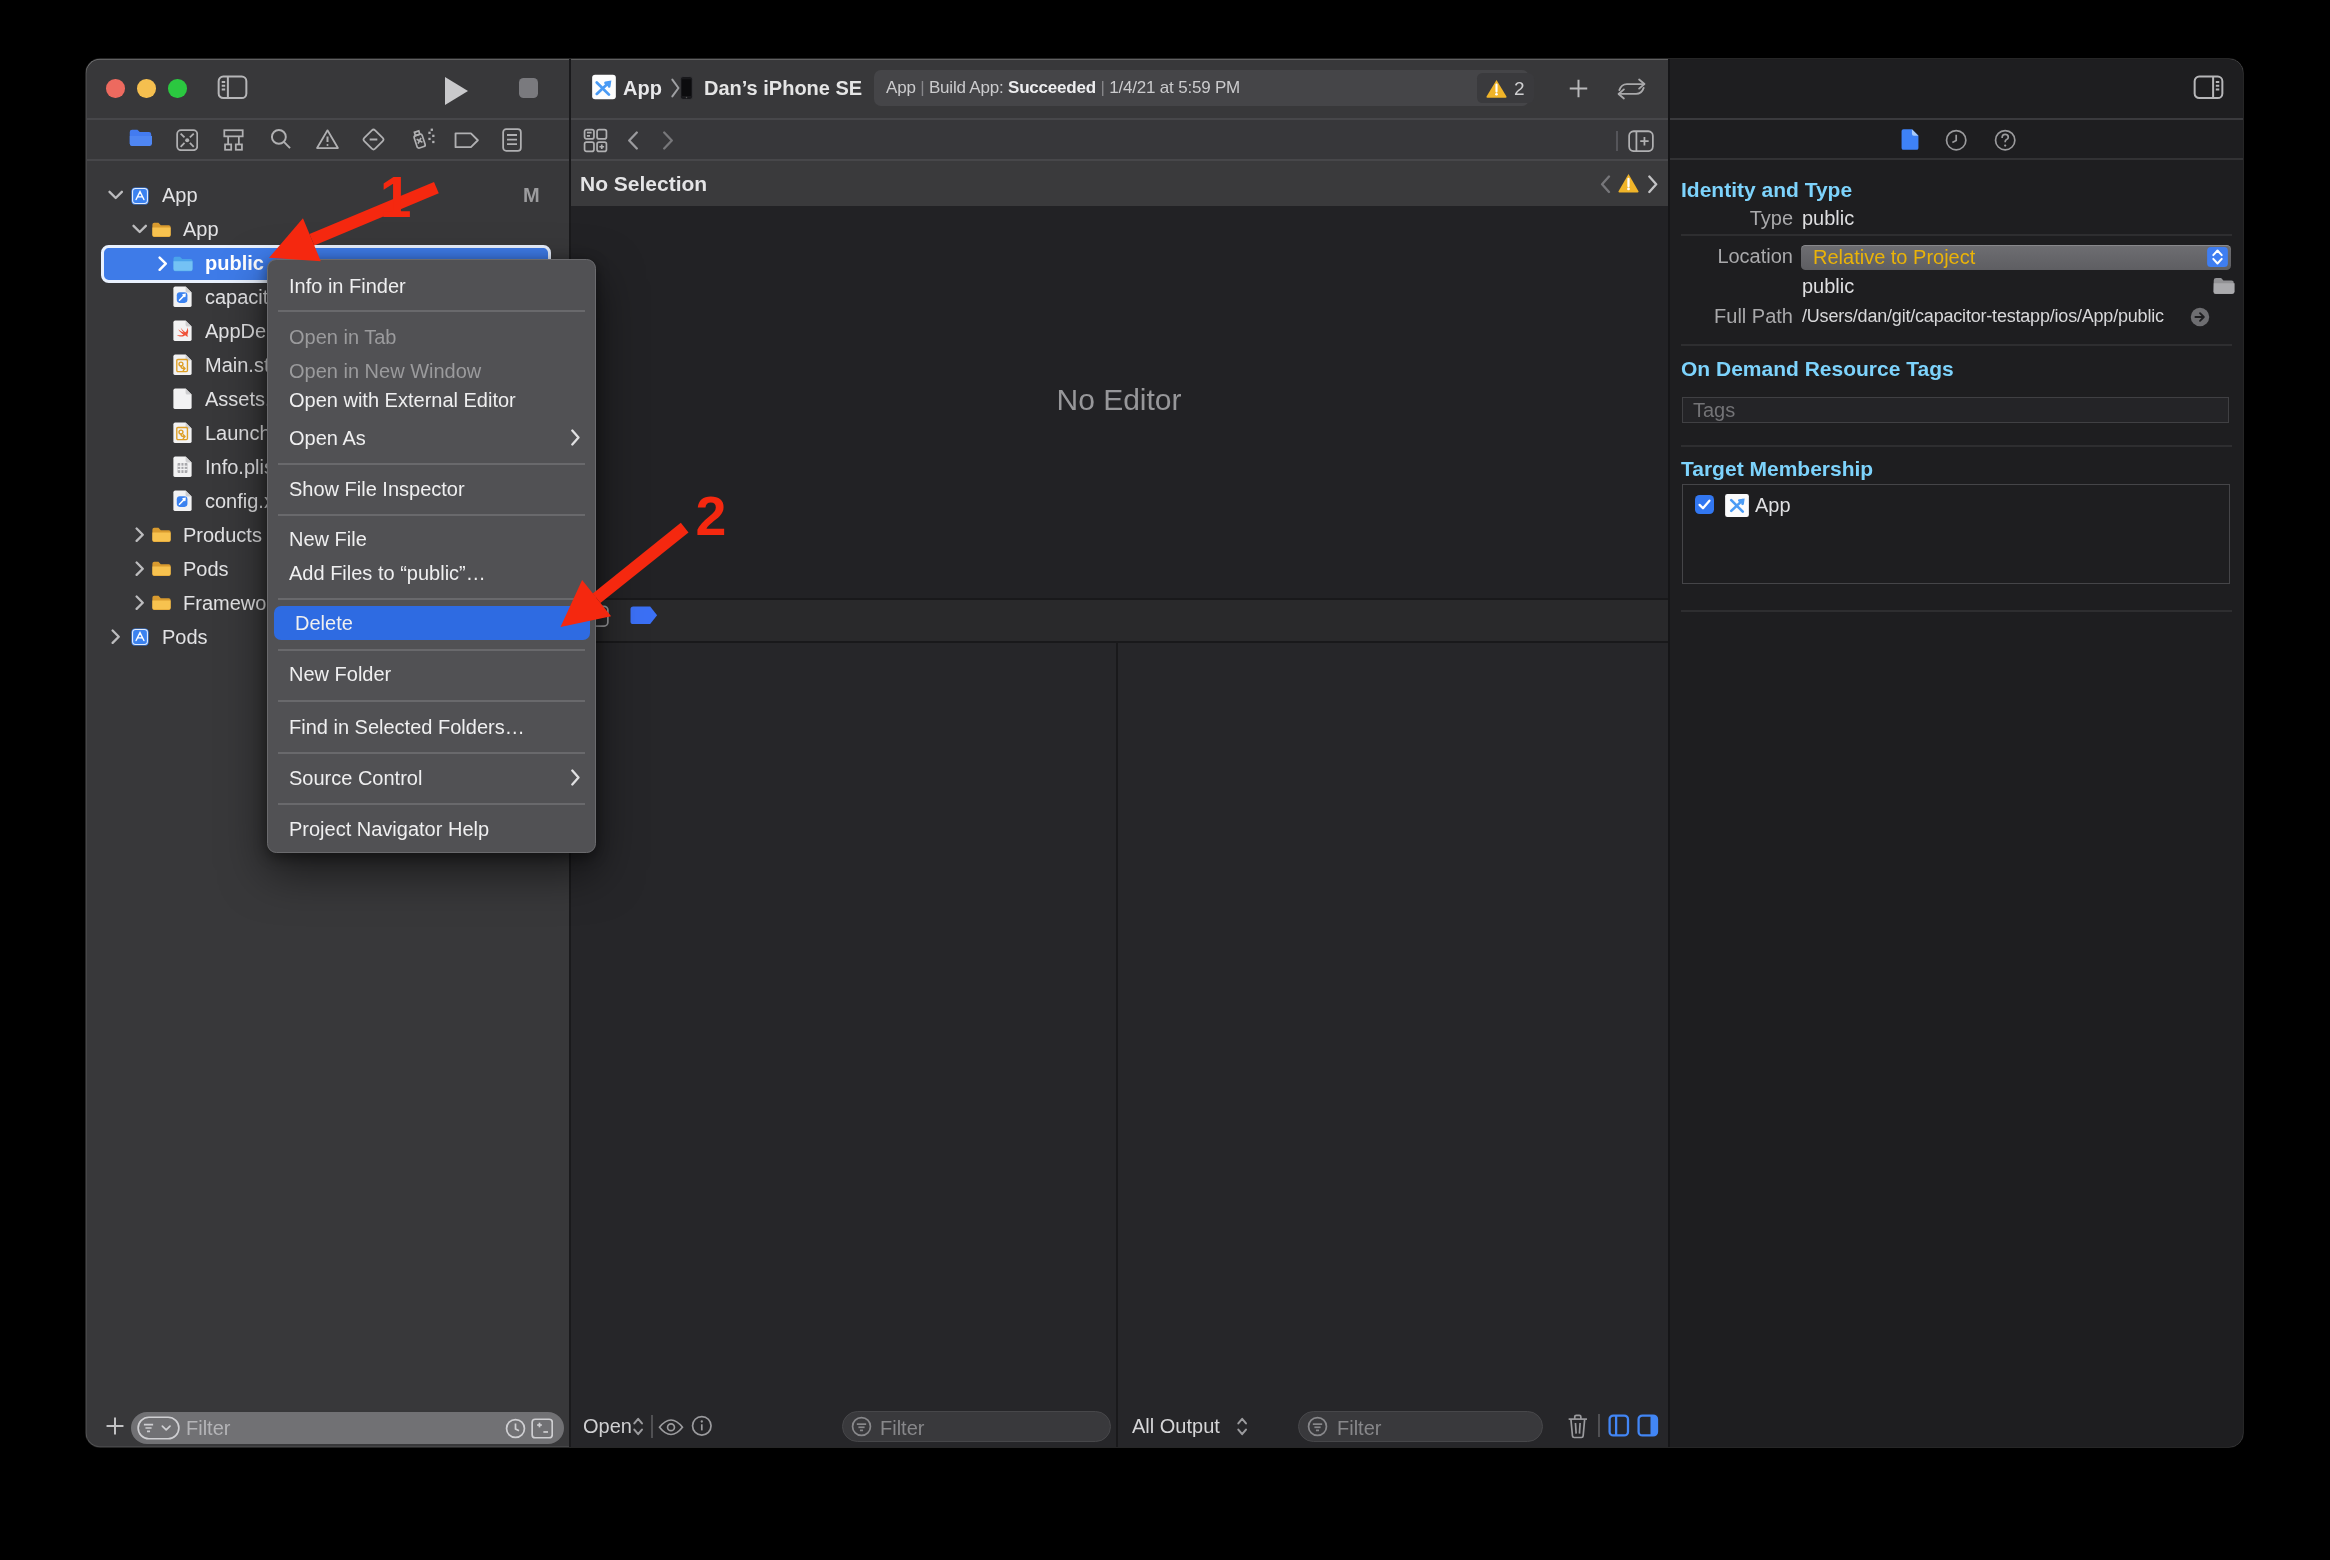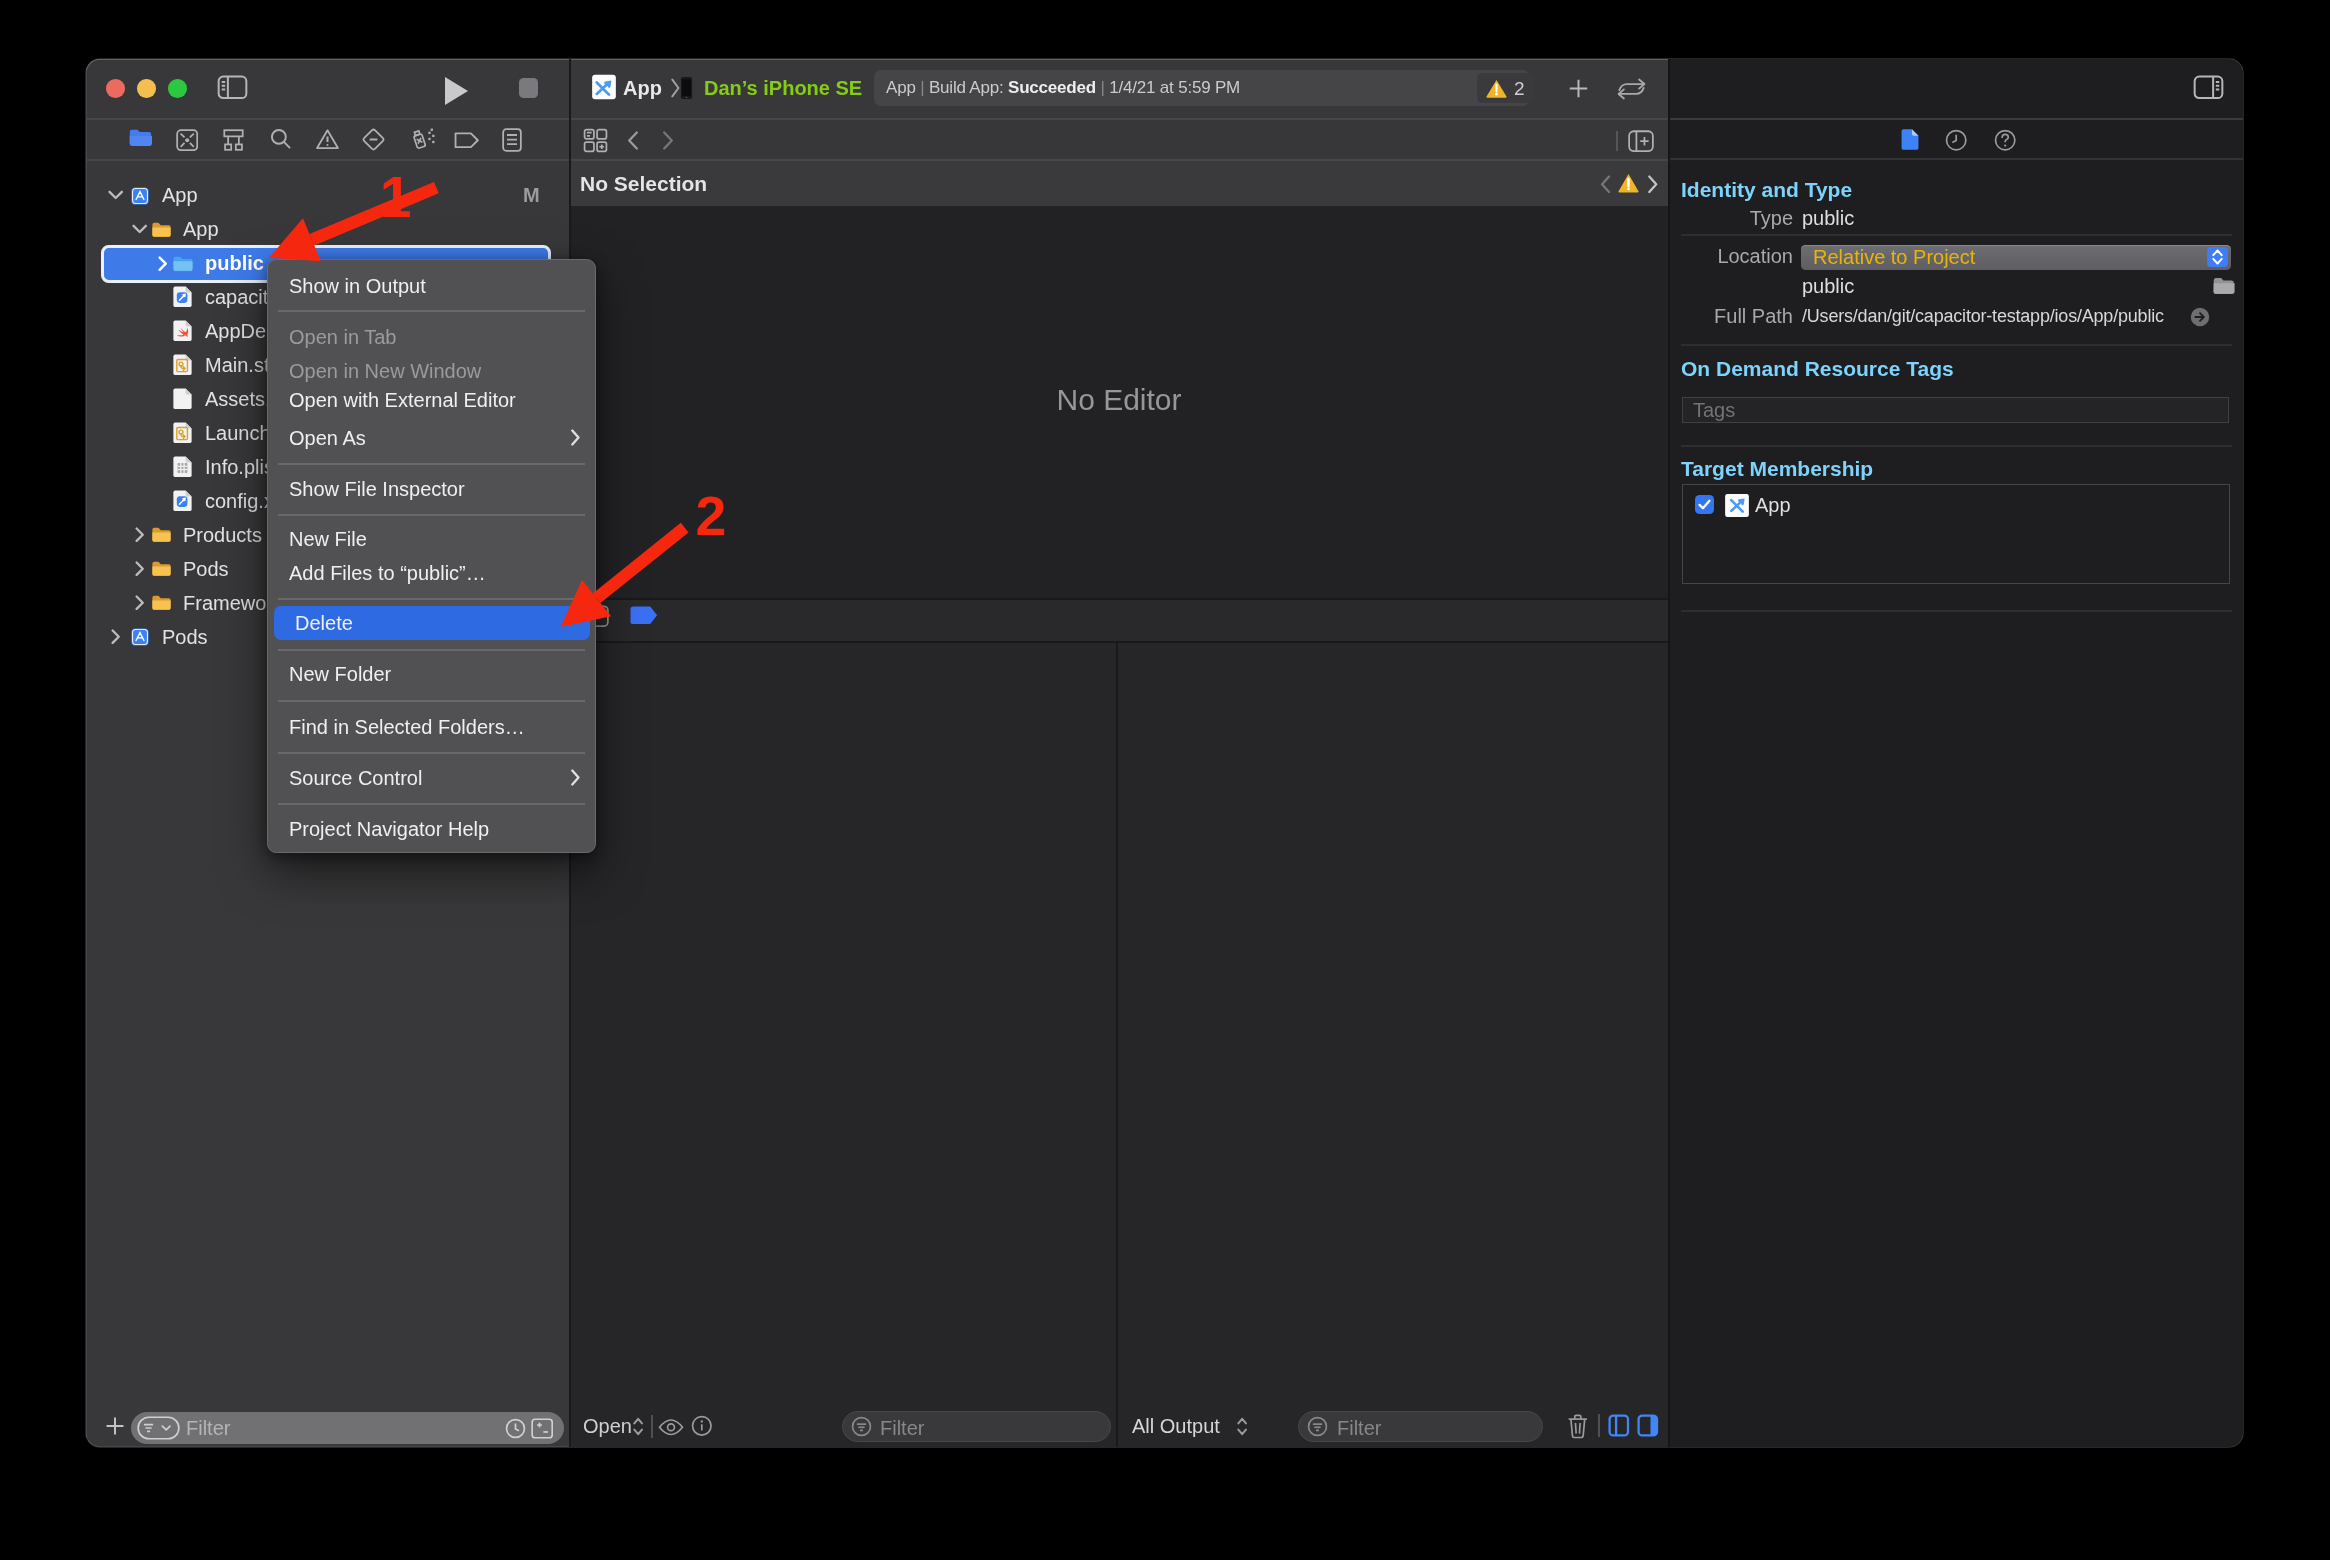--- a/index.html
+++ b/index.html
@@ -412,42 +412,42 @@
     </svg>
 <div class="t" style="left:537px;top:19px;color:#e8e8ea;font-weight:600">App</div>
 <svg class="a" style="left:584px;top:19px" width="10.8" height="20" viewBox="0 0 14 26" fill="none" stroke="#9fa0a3" stroke-width="2.6" stroke-linecap="round" stroke-linejoin="round">
       <polyline points="3,2 11,13 3,24"></polyline>
     </svg>
 <svg class="a" style="left:594px;top:17px" width="13" height="24" viewBox="0 0 17 31">
       <rect x="0.5" y="0.5" width="16" height="30" rx="3.5" fill="#19191c" stroke="#3c3c3f"></rect>
       <rect x="2.5" y="4" width="12" height="22" rx="1" fill="#0c0c0e"></rect>
       <circle cx="8.5" cy="28" r="1" fill="#555"></circle>
     </svg>
-<div class="t" style="left:618px;top:19px;color:#84cc16;font-weight:600">Dan’s iPhone SE</div>
+<div class="t" style="left:618px;top:19px;color:#e5e5e5;font-weight:600">Dan’s iPhone SE</div>
 <div class="a" style="left:788px;top:10.8px;width:655px;height:36px;border-radius:7px;background:#454548"></div>
 <div class="t" style="left:800px;top:20px;color:#cbcbcd;font-size:17px;letter-spacing:-0.2px">App <span style="color:#87878a">|</span> Build App: <span class="b" style="color:#ededef">Succeeded</span> <span style="color:#87878a">|</span> 1/4/21 at 5:59 PM</div>
 <div class="a" style="left:1391px;top:14px;width:57px;height:30px;border-radius:5.4px;background:#3a3a3d"></div>
 <svg class="a" style="left:1399px;top:19px" width="23" height="21" viewBox="0 0 30 27">
       <path d="M15 2.5 L28 24 q0.8 1.5-1 1.5 h-24 q-1.8 0-1-1.5z" fill="#f0b429"></path>
       <path d="M15 8.5 v9" stroke="#fff" stroke-width="2.8" stroke-linecap="round"></path>
       <circle cx="15" cy="21" r="1.7" fill="#fff"></circle>
     </svg>
 <div class="t" style="left:1428px;top:20px;font-size:19px;color:#cfcfd1">2</div>
 <svg class="a" style="left:1483px;top:20px" width="19" height="19" viewBox="0 0 25 25" stroke="#b9b9bb" stroke-width="2.6">
       <line x1="12.5" y1="1" x2="12.5" y2="24"></line>
       <line x1="1" y1="12.5" x2="24" y2="12.5"></line>
     </svg>
 <svg class="a" style="left:1528px;top:18px" width="35" height="24" viewBox="0 0 46 31" fill="none" stroke="#a9a9ab" stroke-width="2.4" stroke-linecap="round" stroke-linejoin="round">
       <path d="M7 17 C9 11 12 9 17 9 H39"></path>
       <polyline points="33,3 40,9 33,15"></polyline>
       <path d="M39 14 C37 20 34 22 29 22 H7"></path>
       <polyline points="13,16 6,22 13,28"></polyline>
     </svg>
 <div class="a" style="left:181px;top:200px;width:329px;height:594px;border-radius:9.3px;background:#515154;border:0.8px solid #6a6a6d;box-sizing:border-box;box-shadow:0 18.5px 46px rgba(0,0,0,.55),0 3.1px 12.3px rgba(0,0,0,.4);z-index:30"></div>
-<div class="mi" style="left:203px;top:227px;z-index:32">Show in Output</div>
+<div class="mi" style="left:203px;top:227px;z-index:32">Info in Finder</div>
 <div class="sep" style="left:192px;top:251px;z-index:31"></div>
 <div class="mi mid" style="left:203px;top:278px;z-index:32">Open in Tab</div>
 <div class="mi mid" style="left:203px;top:312px;z-index:32">Open in New Window</div>
 <div class="mi" style="left:203px;top:341px;z-index:32">Open with External Editor</div>
 <div class="mi" style="left:203px;top:379px;z-index:32">Open As</div>
 <div class="sep" style="left:192px;top:404px;z-index:31"></div>
 <div class="mi" style="left:203px;top:430px;z-index:32">Show File Inspector</div>
 <div class="sep" style="left:192px;top:455px;z-index:31"></div>
 <div class="mi" style="left:203px;top:480px;z-index:32">New File</div>
 <div class="mi" style="left:203px;top:514px;z-index:32">Add Files to “public”…</div>

